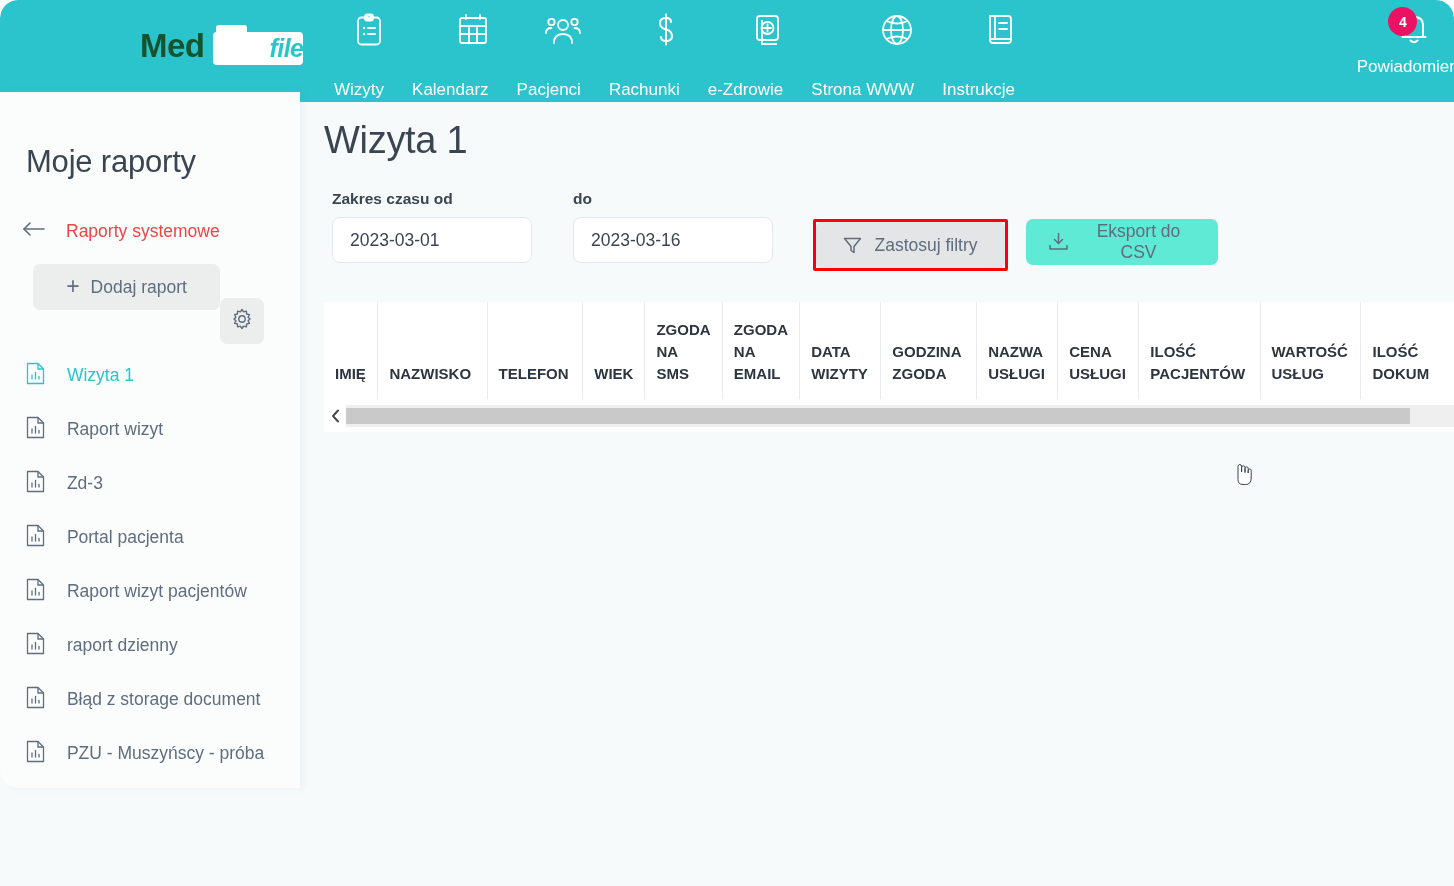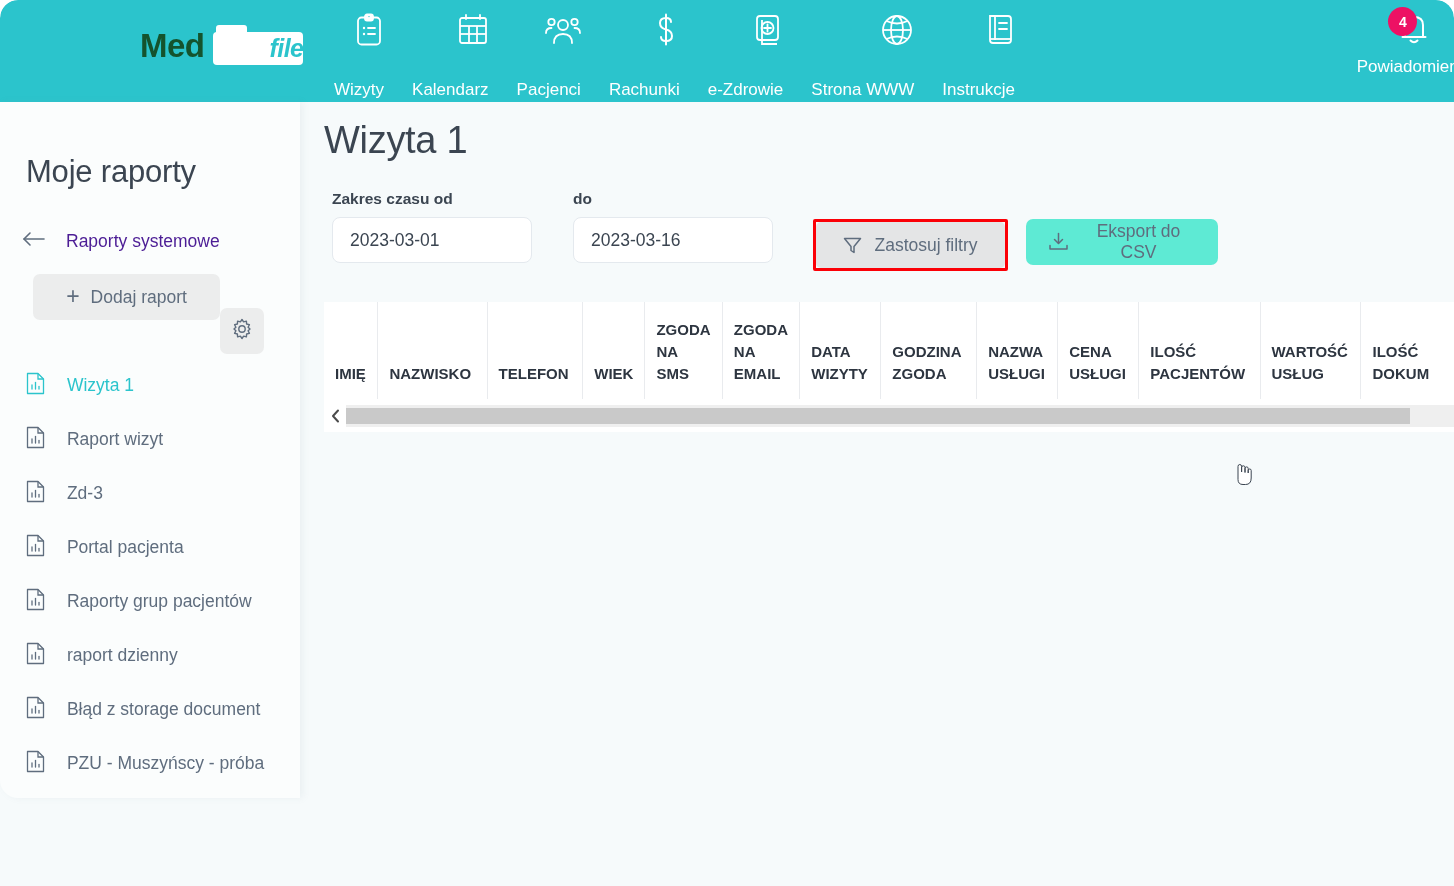--- a/index.html
+++ b/index.html
@@ -136,21 +136,21 @@
     color: #ffffff;
     font-size: 17px;
     line-height: 21px;
     white-space: nowrap;
   }
 
   
   #sidebar {
     position: absolute;
     left: 0;
-    top: 102px;
+    top: 92px;
     width: 300px;
     height: 696px;
     background: #fbfdfd;
     border-radius: 0 0 0 18px;
     box-shadow: 3px 0 7px rgba(120,140,150,0.09);
     overflow: hidden;
   }
 
   .sidebar-title {
     margin: 52px 0 0 26px;
@@ -163,21 +163,21 @@
   .sys-reports {
     margin: 40px 0 0 22px;
     display: flex;
     align-items: center;
     cursor: pointer;
     width: 250px;
   }
   .sys-reports-label {
     margin-left: 18px;
     font-size: 17.5px;
-    color: #4c1d95;
+    color: #ef4444;
   }
 
   .add-report-row {
     position: relative;
     margin-top: 22px;
     height: 80px;
   }
   .add-report-btn {
     position: absolute;
     left: 33px;
@@ -590,21 +590,21 @@
       <li class="report-item">
         <span class="doc-icon">
           <svg width="19" height="23" viewBox="0 0 19 23" fill="none" stroke="#5f6d7e" stroke-width="1.3">
             <path d="M1.5 1.5 L12 1.5 L17.5 7 L17.5 21.5 L1.5 21.5 Z" stroke-linejoin="round"></path>
             <path d="M12 1.5 L12 7 L17.5 7"></path>
             <line x1="6" y1="17" x2="6" y2="13" stroke-linecap="round"></line>
             <line x1="9.5" y1="17" x2="9.5" y2="10.5" stroke-linecap="round"></line>
             <line x1="13" y1="17" x2="13" y2="14.5" stroke-linecap="round"></line>
           </svg>
         </span>
-        <span>Raporty grup pacjentów</span>
+        <span>Raport wizyt pacjentów</span>
       </li>
       <li class="report-item">
         <span class="doc-icon">
           <svg width="19" height="23" viewBox="0 0 19 23" fill="none" stroke="#5f6d7e" stroke-width="1.3">
             <path d="M1.5 1.5 L12 1.5 L17.5 7 L17.5 21.5 L1.5 21.5 Z" stroke-linejoin="round"></path>
             <path d="M12 1.5 L12 7 L17.5 7"></path>
             <line x1="6" y1="17" x2="6" y2="13" stroke-linecap="round"></line>
             <line x1="9.5" y1="17" x2="9.5" y2="10.5" stroke-linecap="round"></line>
             <line x1="13" y1="17" x2="13" y2="14.5" stroke-linecap="round"></line>
           </svg>

